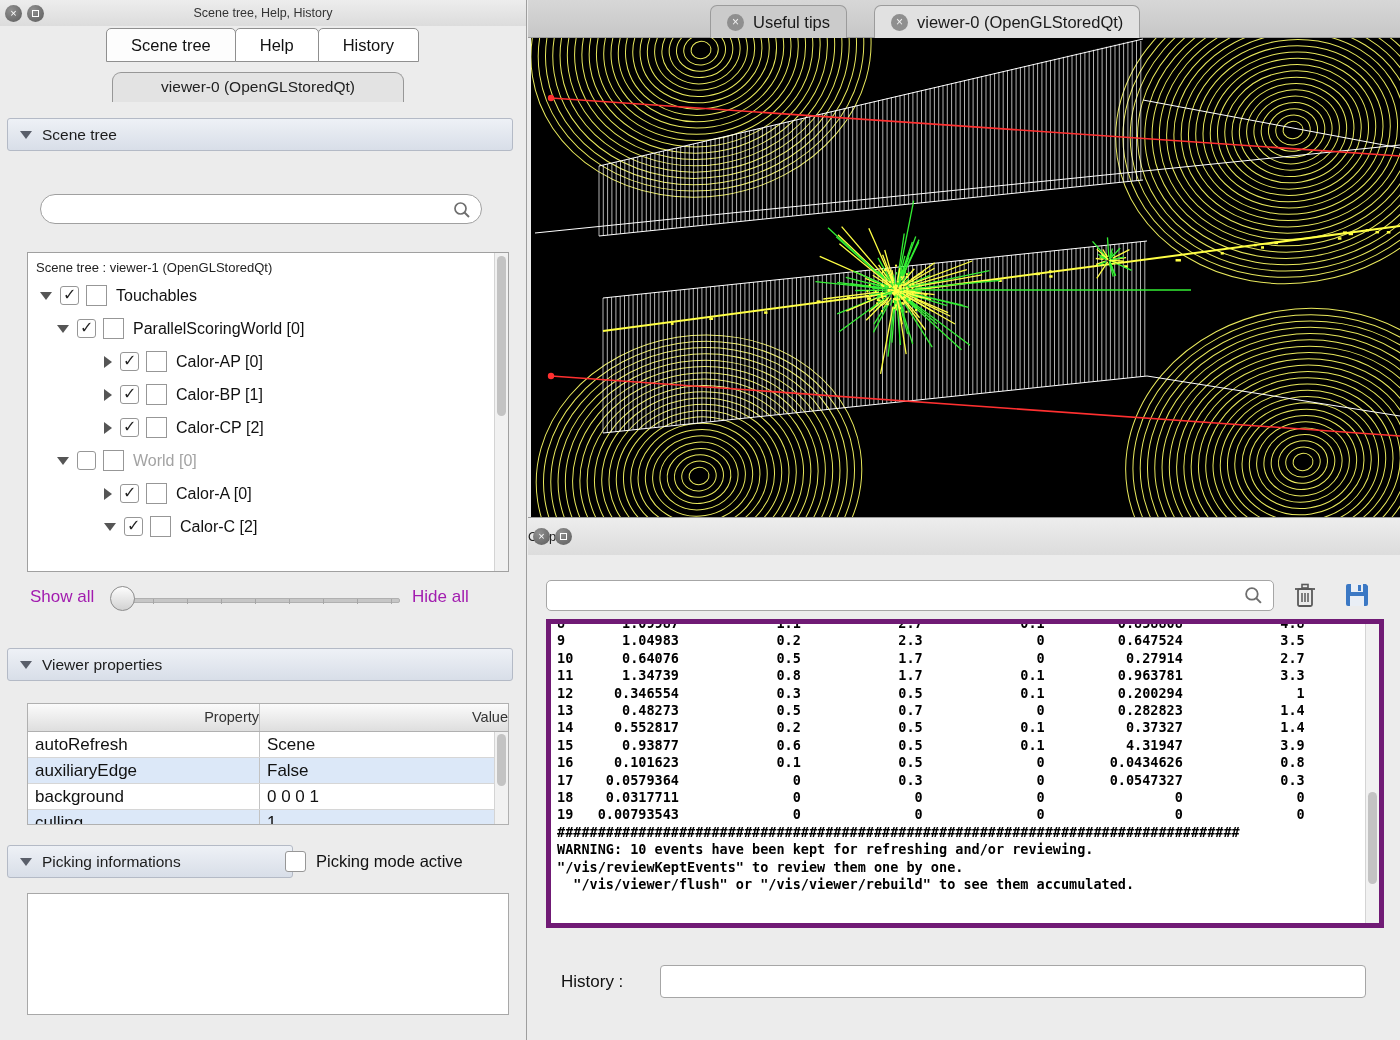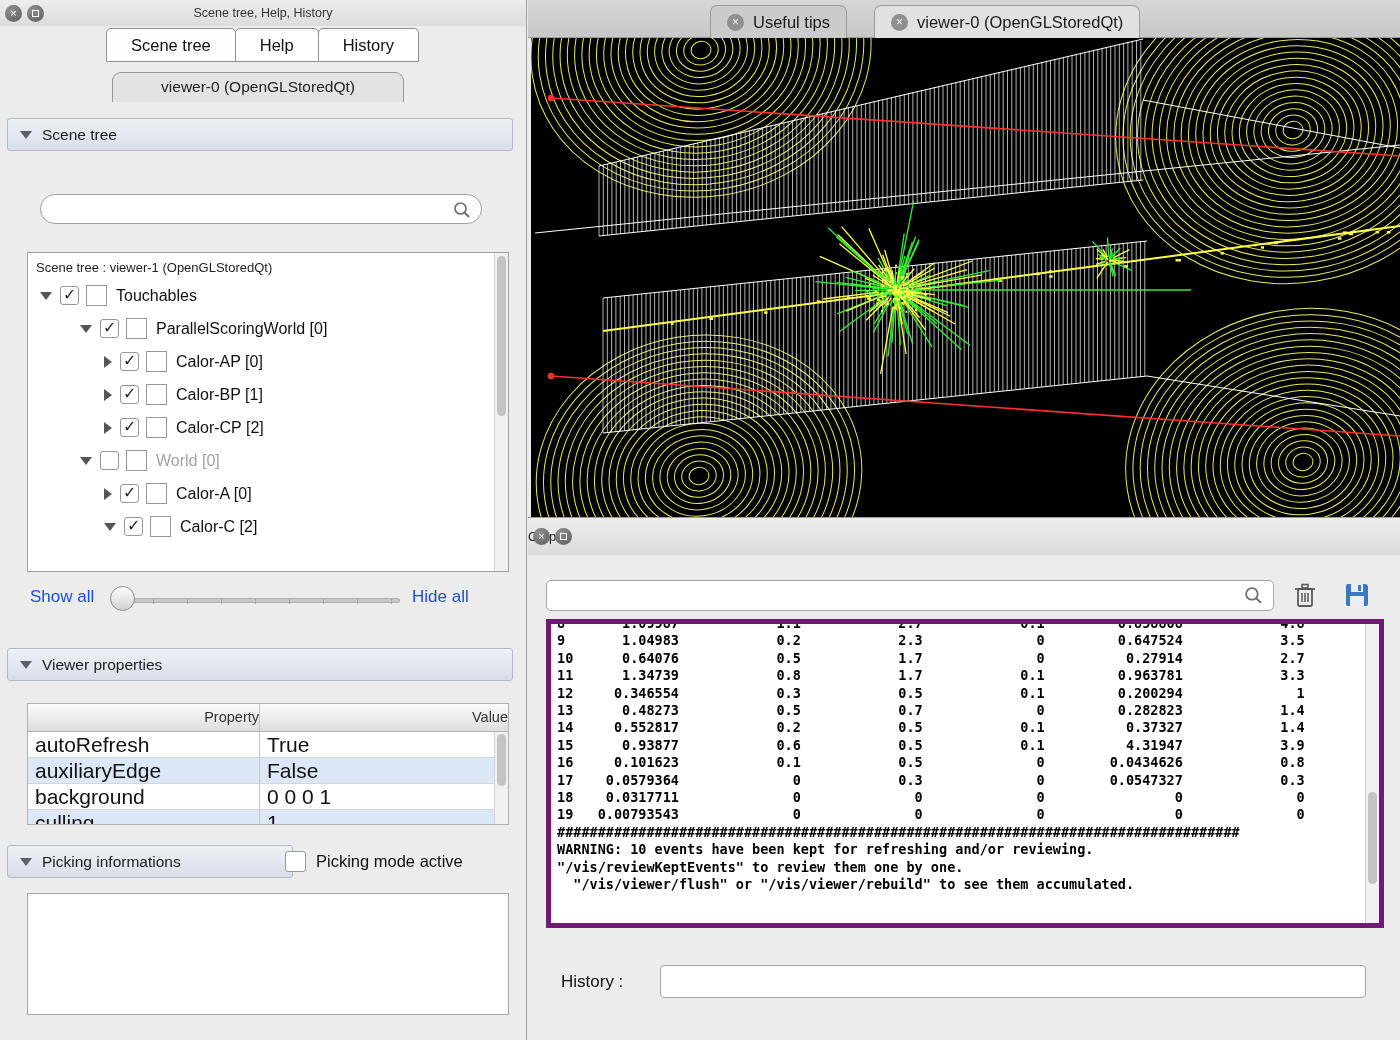--- a/index.html
+++ b/index.html
@@ -17,41 +17,41 @@
 .tab-btn.sel{background:#fdfdfd}
 .viewer-tab{position:absolute;top:72px;left:112px;width:292px;height:30px;background:#e3e3e3;border:1px solid #979797;border-bottom:none;border-radius:9px 9px 0 0;text-align:center;font-size:15.5px;line-height:28px;color:#222}
 .sec-hdr{position:absolute;left:7px;width:506px;height:33px;background:linear-gradient(#eef1f6,#d8dee8);border:1px solid #b4bac6;border-radius:3px;display:flex;align-items:center;font-size:15.5px;color:#1c1c1c}
 .sec-tri{width:0;height:0;border-left:6px solid transparent;border-right:6px solid transparent;border-top:8px solid #5a5f6a;margin:0 10px 0 12px}
 .search-pill{position:absolute;left:40px;top:194px;width:442px;height:30px;border:1px solid #a0a0a0;border-radius:15px;background:#fff}
 .search-pill input{position:absolute;left:12px;top:2px;width:390px;height:24px;border:none;outline:none;font-size:15px;background:transparent}
 .mag{position:absolute;right:10px;top:6px}
 .treebox{position:absolute;left:27px;top:252px;width:482px;height:320px;background:#fff;border:1px solid #a0a0a0;overflow:hidden}
 .tree-title{font-size:13px;color:#222;padding:7px 0 4px 8px}
 .tree-row{height:33px;display:flex;align-items:center;font-size:16px}
-.ind0{padding-left:12px}.ind1{padding-left:52px}.ind2{padding-left:76px}
+.ind0{padding-left:12px}.ind1{padding-left:29px}.ind2{padding-left:76px}
 .tri-d{width:0;height:0;border-left:6px solid transparent;border-right:6px solid transparent;border-top:8px solid #555;margin-right:8px}
 .tri-r{width:0;height:0;border-top:6px solid transparent;border-bottom:6px solid transparent;border-left:8px solid #555;margin-right:8px}
 .cb{width:19px;height:19px;border:1px solid #979797;border-radius:3px;background:#fff;position:relative;margin-right:7px;flex:none}
 .cb.checked::after{content:"\2713";font-family:"DejaVu Sans",sans-serif;position:absolute;left:2px;top:-2px;font-size:16px;color:#222;font-weight:bold}
 .swatch{width:21px;height:21px;border:1px solid #979797;background:#fff;margin-right:9px;flex:none}
 .tree-label{color:#111;white-space:nowrap}
 .tree-label.dim{color:#a3a3a3}
 .vscroll{position:absolute;right:0;top:0;bottom:0;width:14px;background:#f1f1f1;border-left:1px solid #d4d4d4}
 .vthumb{position:absolute;left:2px;width:9px;background:#c3c3c3;border-radius:5px}
 .slider-row{position:absolute;left:0;top:583px;width:527px;height:36px}
-.slider-lab{position:absolute;font-size:17px;color:#1d4ed8}
+.slider-lab{position:absolute;font-size:17px;color:#a21caf}
 .slider-track{position:absolute;left:118px;top:15px;width:282px;height:5px;background:#c6c6c6;border-radius:2px;border:1px solid #b0b0b0}
 .slider-tick{position:absolute;top:0;width:1px;height:5px;background:#a6a6a6}
 .slider-thumb{position:absolute;left:110px;top:3px;width:25px;height:25px;border-radius:50%;background:linear-gradient(#fdfdfd,#d2d2d2);border:1px solid #8c8c8c}
 .proptable{position:absolute;left:27px;top:703px;width:482px;height:122px;background:#fff;border:1px solid #b0b0b0;overflow:hidden}
 .pt-head{display:flex;height:28px;background:linear-gradient(#fbfbfb,#dedede);border-bottom:1px solid #b0b0b0;font-size:14.5px;color:#333}
 .pt-head div{line-height:27px;text-align:right}
 .pt-c1{width:232px;border-right:1px solid #c3c3c3}
 .pt-c2{flex:1}
-.pt-row{display:flex;height:26px;font-size:21px;border-bottom:1px solid #d6d6d6}
+.pt-row{display:flex;height:26px;font-size:17px;border-bottom:1px solid #d6d6d6}
 .pt-row div{line-height:25px;padding-left:7px;white-space:nowrap}
 .pt-row.alt{background:#dce8f8}
 .pick-hdr{top:845px;width:286px}
 .pick-cb{position:absolute;left:285px;top:851px;width:21px;height:21px;border:1px solid #979797;border-radius:3px;background:#fff}
 .pick-lab{position:absolute;left:316px;top:852px;font-size:16.5px}
 .notebox{position:absolute;left:27px;top:893px;width:482px;height:122px;background:#fff;border:1px solid #a8a8a8}
 
 
 .right{position:absolute;left:528px;top:0;width:872px;height:1040px}
 .vtabbar{position:relative;height:38px;background:linear-gradient(#d7d7d7,#c7c7c7);border-bottom:1px solid #9b9b9b}
@@ -183,21 +183,21 @@
       <span>Viewer properties</span>
     </div>
 
     <div class="proptable">
       <div class="pt-head">
         <div class="pt-c1">Property</div>
         <div class="pt-c2">Value</div>
       </div>
       <div class="pt-row">
         <div class="pt-c1">autoRefresh</div>
-        <div class="pt-c2">True</div>
+        <div class="pt-c2">Scene</div>
       </div>
       <div class="pt-row alt">
         <div class="pt-c1">auxiliaryEdge</div>
         <div class="pt-c2">False</div>
       </div>
       <div class="pt-row">
         <div class="pt-c1">background</div>
         <div class="pt-c2">0 0 0 1</div>
       </div>
       <div class="pt-row alt">

